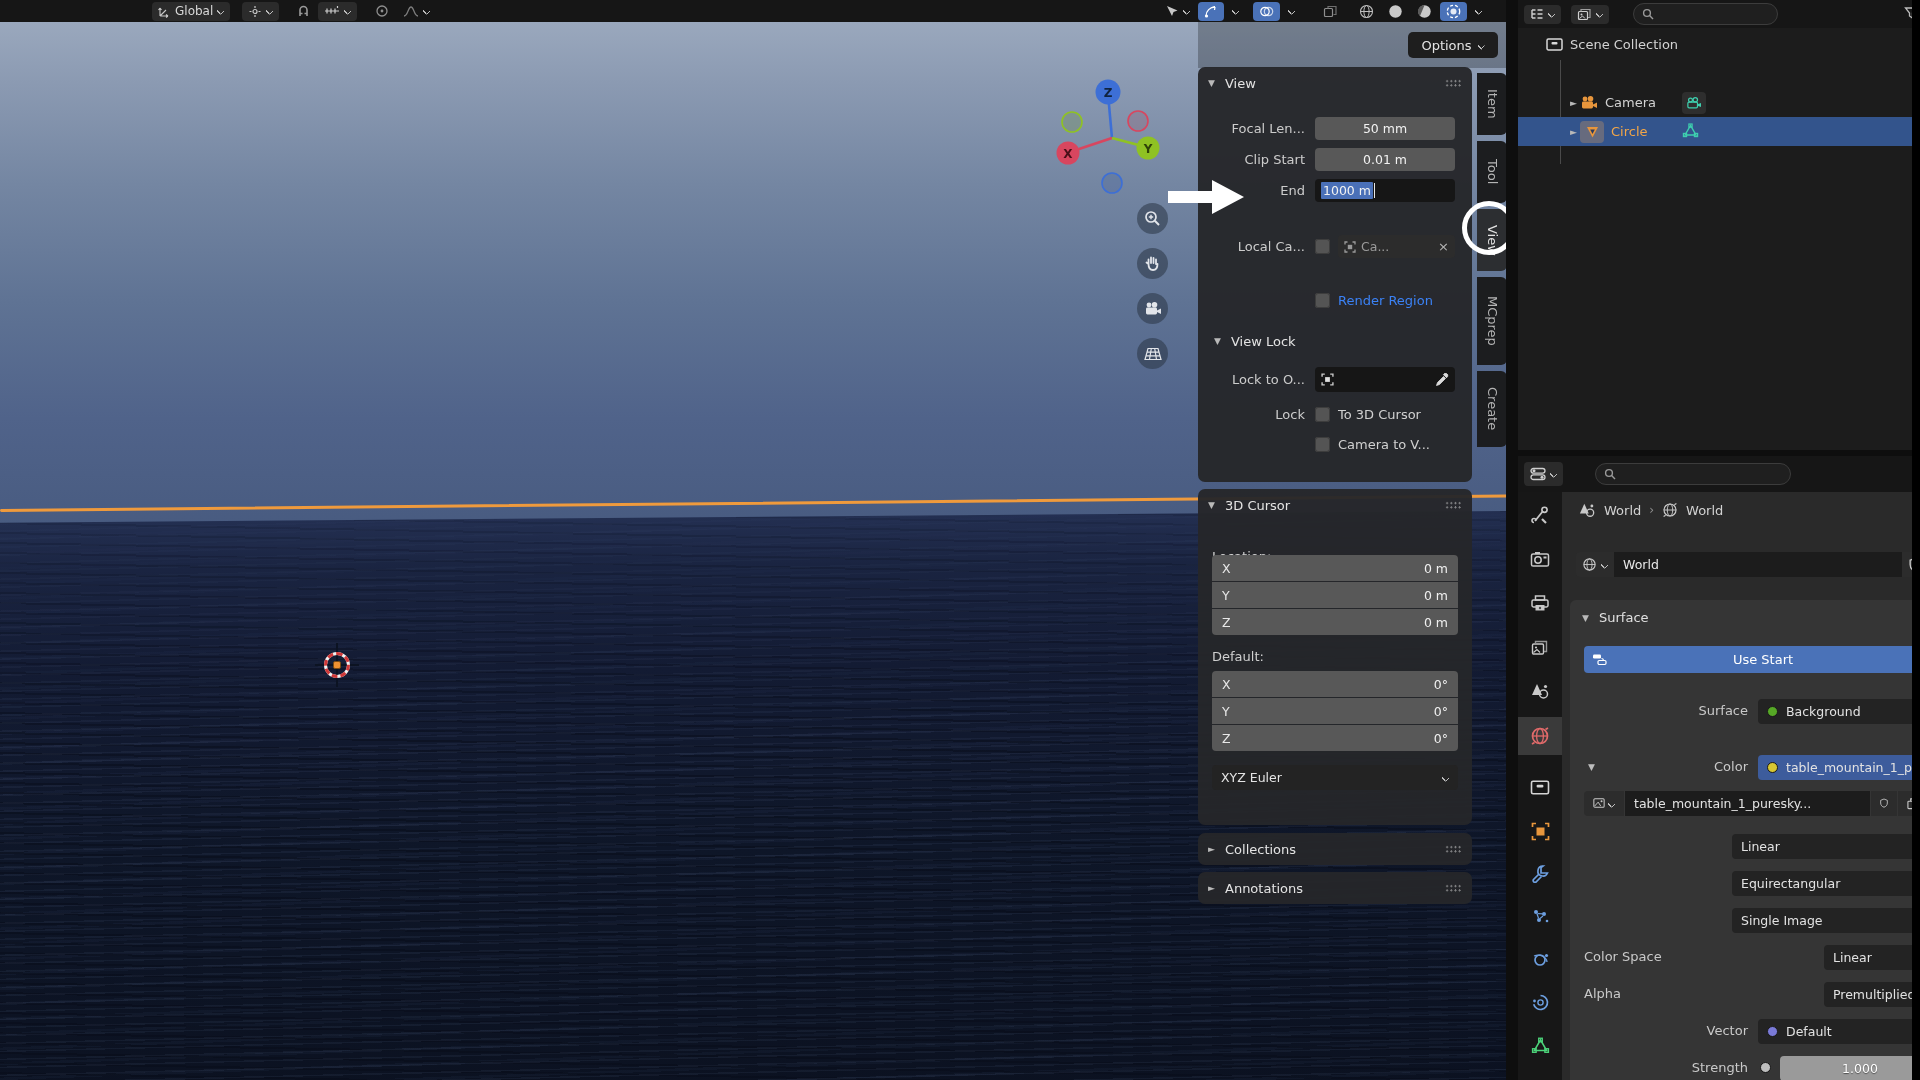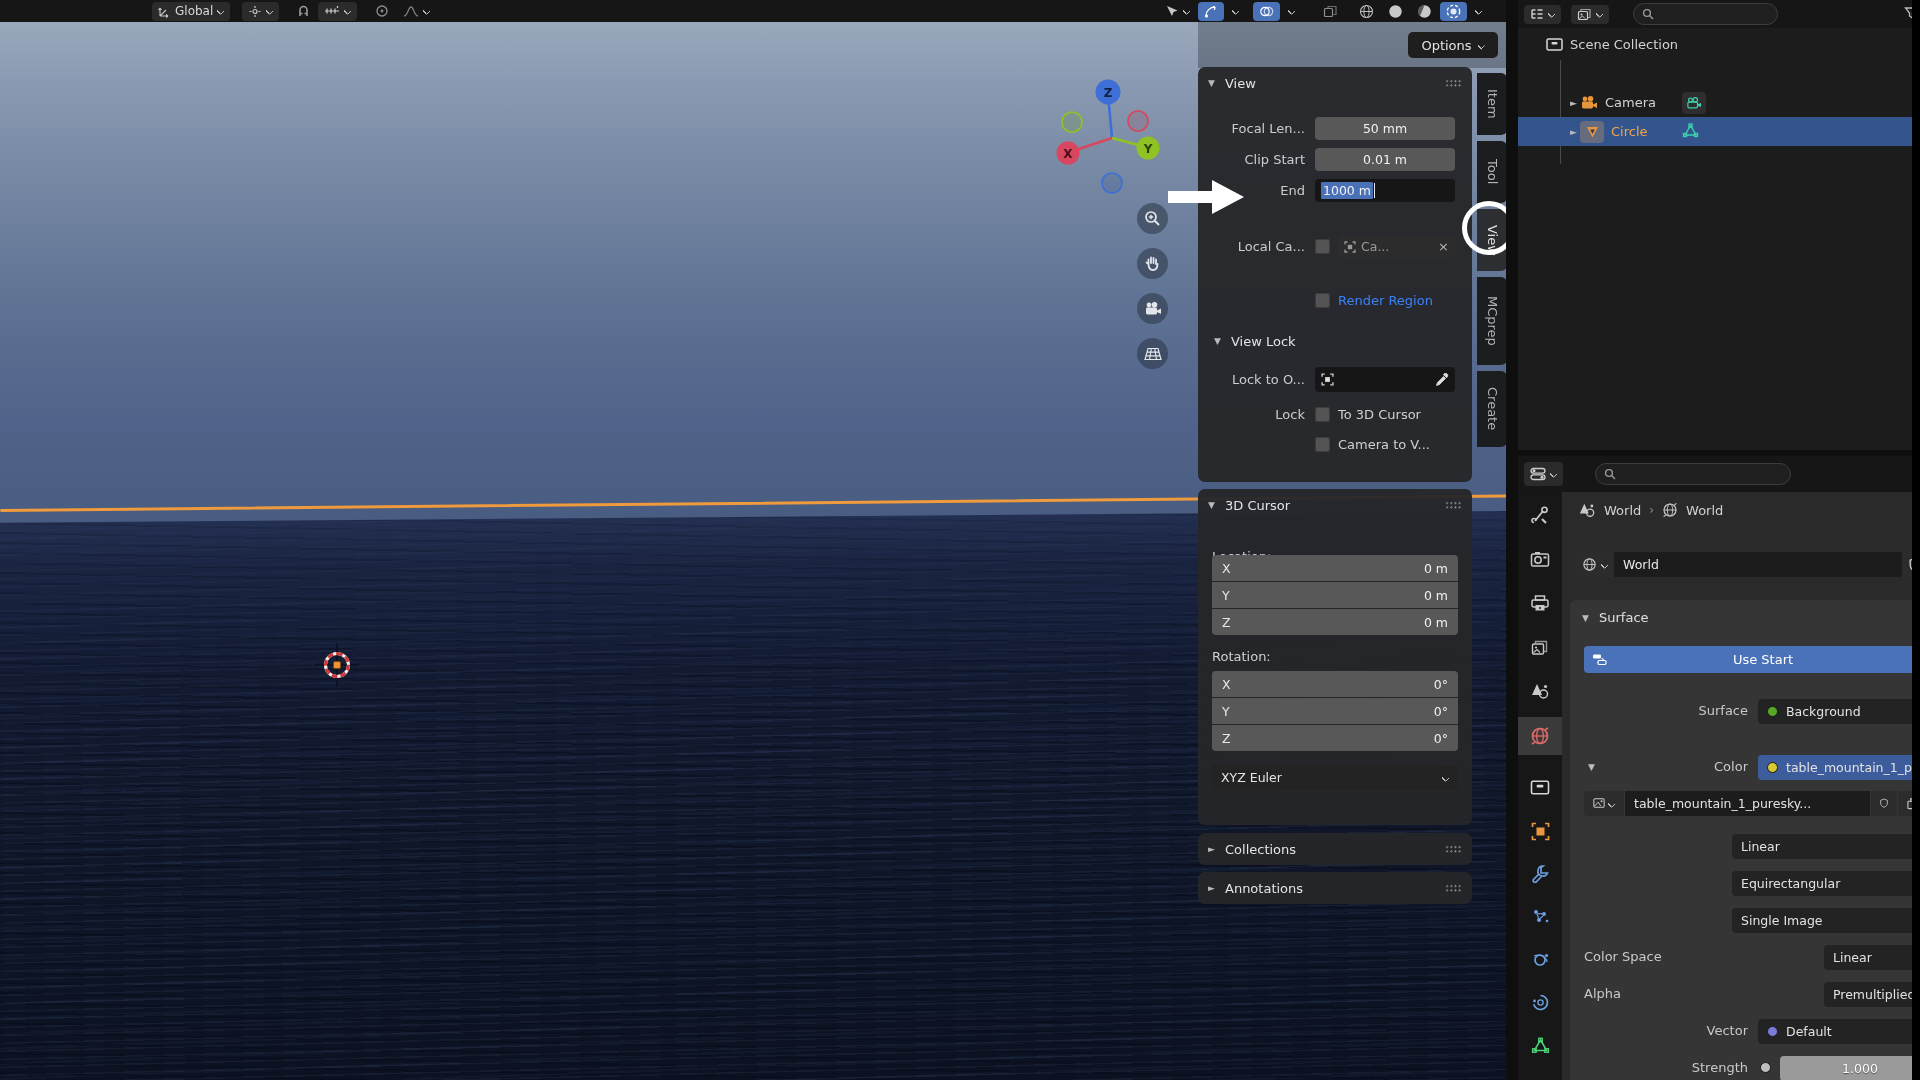--- a/index.html
+++ b/index.html
@@ -382,21 +382,21 @@
           <span class="val">0 m</span>
         </div>
         <div class="numfld" style="top:93px">
           <span class="axis">Y</span>
           <span class="val">0 m</span>
         </div>
         <div class="numfld" style="top:120px;border-radius:0 0 4px 4px">
           <span class="axis">Z</span>
           <span class="val">0 m</span>
         </div>
-        <span class="seclbl" style="top:160px">Rotation:</span>
+        <span class="seclbl" style="top:160px">Default:</span>
         <div class="numfld" style="top:182px;border-radius:4px 4px 0 0">
           <span class="axis">X</span>
           <span class="val">0°</span>
         </div>
         <div class="numfld" style="top:209px">
           <span class="axis">Y</span>
           <span class="val">0°</span>
         </div>
         <div class="numfld" style="top:236px;border-radius:0 0 4px 4px">
           <span class="axis">Z</span>

